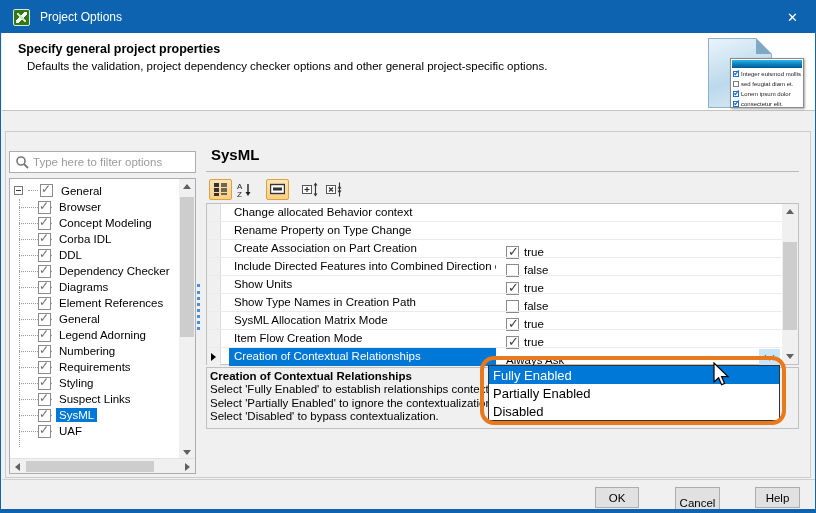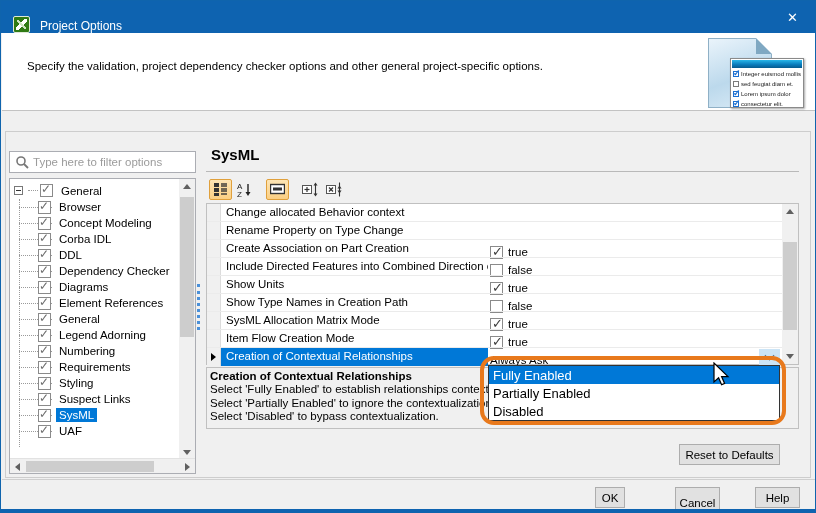--- a/index.html
+++ b/index.html
@@ -1,21 +1,21 @@
 <!DOCTYPE html>
 <html><head>
 <meta charset="utf-8">
 <style>
   * { margin:0; padding:0; box-sizing:border-box; }
   html,body { width:816px; height:513px; }
   body { font-family:"Liberation Sans", sans-serif; font-size:11.5px; color:#000; background:#fff; }
   .dialog { position:relative; width:816px; height:513px; border:1px solid #0f64ad; background:#f0f0f0; overflow:hidden; }
 
   
-  .titlebar { position:absolute; left:0; top:0; width:100%; height:32px; background:#0e63b0; display:flex; align-items:flex-end; }
+  .titlebar { position:absolute; left:0; top:0; width:100%; height:32px; background:#0e63b0; display:flex; align-items:center; }
   .app-icon { width:17px; height:17px; margin-left:12px; background:#2f7a14; border:1px solid #dfe8d8; border-radius:2px; position:relative; }
   .app-icon:before { content:""; position:absolute; left:2px; top:2px; right:2px; bottom:2px;
      background:linear-gradient(135deg, transparent 38%, #fff 38%, #fff 62%, transparent 62%); }
   .app-icon:after { content:""; position:absolute; left:3px; top:3px; right:3px; bottom:3px;
      background:linear-gradient(45deg, transparent 42%, #cfe4c2 42%, #cfe4c2 58%, transparent 58%); }
   .title-text { color:#fff; font-size:12px; margin-left:10px; }
   .close-btn { position:absolute; right:0; top:0; width:45px; height:32px; color:#fff; font-size:13px;
      display:flex; align-items:center; justify-content:center; cursor:default; }
 
   
@@ -81,21 +81,21 @@
   .panel-title { position:absolute; left:210px; top:145px; font-size:15px; font-weight:bold; }
   .panel-title-sep { position:absolute; left:205px; top:170px; width:593px; border-top:1px solid #b9b9b9; }
 
   .toolbar { position:absolute; left:208px; top:177px; height:22px; display:flex; align-items:center; }
   .tbtn { width:23px; height:21px; display:flex; align-items:center; justify-content:center; border:1px solid transparent; border-radius:2px; margin-right:1px; }
   .tbtn.toggled { background:linear-gradient(180deg,#fde5b5,#fbcf83); border:1px solid #e0a03c; }
   .tbtn.gap { margin-left:9px; }
 
   
   .opts-table { position:absolute; left:205px; top:202px; width:593px; height:162px; background:#fff; border:1px solid #c0c0c0; }
-  .opt-row { position:relative; height:18px; display:flex; border-bottom:1px solid #ebebeb; }
+  .opt-row { position:relative; height:18px; display:flex; border-bottom:1px solid #ebebeb;gap:8px; }
   .opt-marker { width:14px; background:#f0f0f0; border-right:1px solid #dcdcdc; flex:none; display:flex; align-items:center; justify-content:center; }
   .opt-name { width:267px; flex:none; padding:2px 4px 0 5px; white-space:nowrap; overflow:hidden; }
   .opt-value { flex:1; padding:1px 2px 0 2px; display:flex; align-items:center;margin-top:47px; }
   .vcb { width:13px; height:13px; border:1px solid #8a8a8a; background:#fff; position:relative; margin-right:5px; flex:none; }
   .vcb[data-checked="false"]:after { content:""; }
   .vcb[data-checked="true"]:after { content:"✓"; position:absolute; left:1px; top:-3px; font-size:13px; color:#3c3c3c; }
   .opt-row[data-selected="true"] .opt-name { background:#0078d7; color:#fff; }
   .opt-row[data-selected="true"] { border-bottom:none; }
   .opt-row[data-selected="true"] .opt-value { background:#fff; outline:1px solid #26a0da; }
   .marker-arrow { width:0; height:0; border-top:4px solid transparent; border-bottom:4px solid transparent; border-left:5px solid #000; }
@@ -113,38 +113,39 @@
   .dropdown { position:absolute; left:487px; top:364px; width:292px; background:#fff; border:1px solid #333; z-index:10; }
   .dd-opt { height:18px; padding:2px 4px 0 4px; font-size:13px; }
   .dd-opt[data-selected="true"] { background:#0078d7; color:#fff; }
   .annotation-ring { position:absolute; left:479px; top:355px; width:306px; height:69px; border:4px solid #e8791c; border-radius:14px; z-index:11; pointer-events:none; }
   .cursor { position:absolute; left:711px; top:361px; z-index:12; pointer-events:none; }
 
   
   .btn { position:absolute; background:#e1e1e1; border:1px solid #adadad; font-family:"Liberation Sans",sans-serif; font-size:11.5px; text-align:center; display:flex; align-items:center; justify-content:center; }
   .reset-btn { left:678px; top:443px; width:101px; height:21px; }
   .bottom-sep { position:absolute; left:1px; top:478px; width:814px; border-top:1px solid #cfcfcf; }
-  .ok-btn { left:594px; top:486px; width:30px; height:21px; }
+  .ok-btn { left:594px; top:486px; width:44px; height:21px; }
   .cancel-btn { left:674px; top:486px; width:45px; height:31px; }
   .help-btn { left:754px; top:486px; width:45px; height:21px; }
   .bottom-band { position:absolute; left:0; bottom:0; width:100%; height:3px; background:#0e63b0; }
 </style>
 </head>
 <body>
 
 <div class="dialog">
 
   <div class="titlebar">
     <div class="app-icon"></div>
     <div class="title-text">Project Options</div>
     <div class="close-btn">✕</div>
   </div>
 
   <div class="header">
-    <div class="header-sub">Specify the validation, project dependency checker options and other general project-specific options.</div>
+    <div class="header-title">Specify general project properties</div>
+    <div class="header-sub">Defaults the validation, project dependency checker options and other general project-specific options.</div>
     <div class="doc-graphic">
       <div class="doc-page"></div>
       <div class="doc-fold"></div>
       <div class="doc-card">
         <div class="doc-card-bar"></div>
         <div class="doc-row" data-checked="true">
             <span class="doc-cb"></span>
             <span class="doc-label">Integer euismod mollis</span>
           </div>
         <div class="doc-row" data-checked="false">
@@ -415,20 +416,19 @@
   <div class="dropdown">
     <div class="dd-opt" data-selected="true">Fully Enabled</div>
     <div class="dd-opt" data-selected="false">Partially Enabled</div>
     <div class="dd-opt" data-selected="false">Disabled</div>
   </div>
   <div class="annotation-ring"></div>
   <svg class="cursor" width="20" height="26" viewBox="0 0 20 26">
     <path d="M2,1 L2,20 L6.6,15.8 L9.6,22.8 L12.6,21.4 L9.6,14.6 L16,14.6 Z" fill="#fff" stroke="#000" stroke-width="1.2"></path>
   </svg>
 
-  <div class="btn reset-btn">Reset to Defaults</div>
   <div class="bottom-sep"></div>
   <div class="btn ok-btn">OK</div>
   <div class="btn cancel-btn">Cancel</div>
   <div class="btn help-btn">Help</div>
   <div class="bottom-band"></div>
 
 </div>
 
 </body></html>

